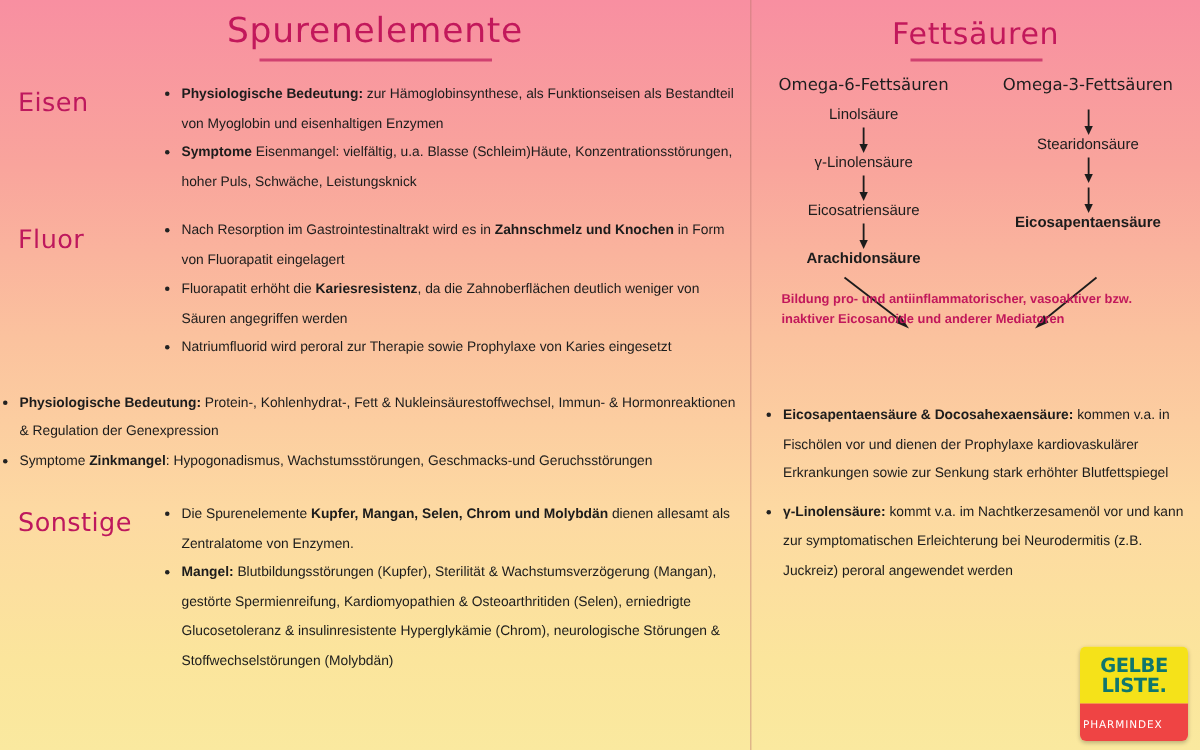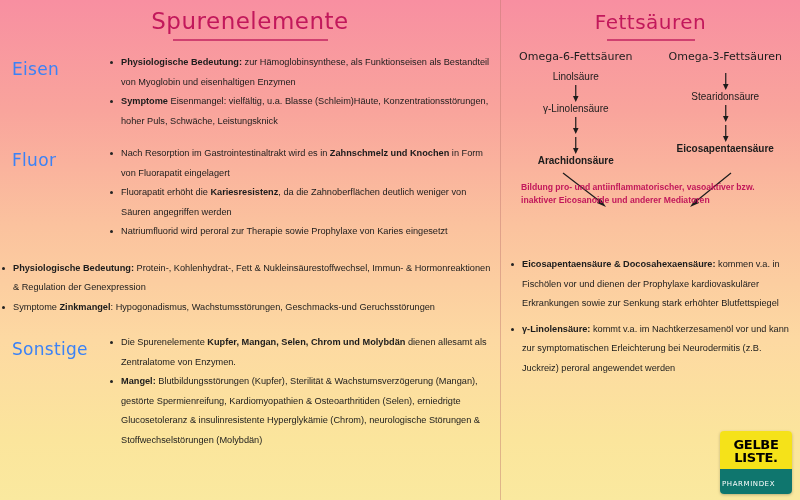--- a/index.html
+++ b/index.html
@@ -64,21 +64,21 @@
   .ul-right { width: 88px; }
 
   
   .section {
     display: flex;
     align-items: flex-start;
   }
   .section-label {
     width: 108px;
     flex: 0 0 108px;
-    color: #3b82f6;
+    color: #be185d;
     font-family: "DejaVu Sans", sans-serif;
     font-size: 17px;
     padding-left: 12px;
     box-sizing: border-box;
     letter-spacing: 0.3px;
   }
   .bullets {
     flex: 1 1 auto;
     padding-right: 6px;
   }
@@ -205,26 +205,26 @@
   .logo-top {
     background: #f5e219;
     padding: 7px 6px 5px 6px;
     text-align: center;
   }
   .logo-top .l1, .logo-top .l2 {
     font-family: "DejaVu Sans", sans-serif;
     font-weight: bold;
     font-size: 13px;
     line-height: 13px;
-    color: #000000;
+    color: #0f766e;
     letter-spacing: -0.3px;
     text-align: center;
   }
   .logo-bot {
-    background: #0f766e;
+    background: #ef4444;
     text-align: center;
     padding: 3px 15px 4px 0;
   }
   .logo-bot span {
     color: #fff;
     font-family: "DejaVu Sans", sans-serif;
     font-size: 7px;
     letter-spacing: 0.6px;
   }
 </style>
@@ -296,20 +296,21 @@
         <div class="node">Linolsäure</div>
         <svg class="arrow-v" viewBox="0 0 20 20">
           <line x1="10" y1="2" x2="10" y2="14" stroke="#1c1c1c" stroke-width="1.2"></line>
           <polygon points="10,19 7.2,13 12.8,13" fill="#1c1c1c"></polygon>
         </svg>
         <div class="node">γ-Linolensäure</div>
         <svg class="arrow-v" viewBox="0 0 20 20">
           <line x1="10" y1="2" x2="10" y2="14" stroke="#1c1c1c" stroke-width="1.2"></line>
           <polygon points="10,19 7.2,13 12.8,13" fill="#1c1c1c"></polygon>
         </svg>
+        <div class="node">Eicosatriensäure</div>
         <svg class="arrow-v" viewBox="0 0 20 20">
           <line x1="10" y1="2" x2="10" y2="14" stroke="#1c1c1c" stroke-width="1.2"></line>
           <polygon points="10,19 7.2,13 12.8,13" fill="#1c1c1c"></polygon>
         </svg>
         <div class="node strong">Arachidonsäure</div>
       </div>
 
       <div class="chain">
         <svg class="arrow-v" viewBox="0 0 20 20">
           <line x1="10" y1="2" x2="10" y2="14" stroke="#1c1c1c" stroke-width="1.2"></line>

